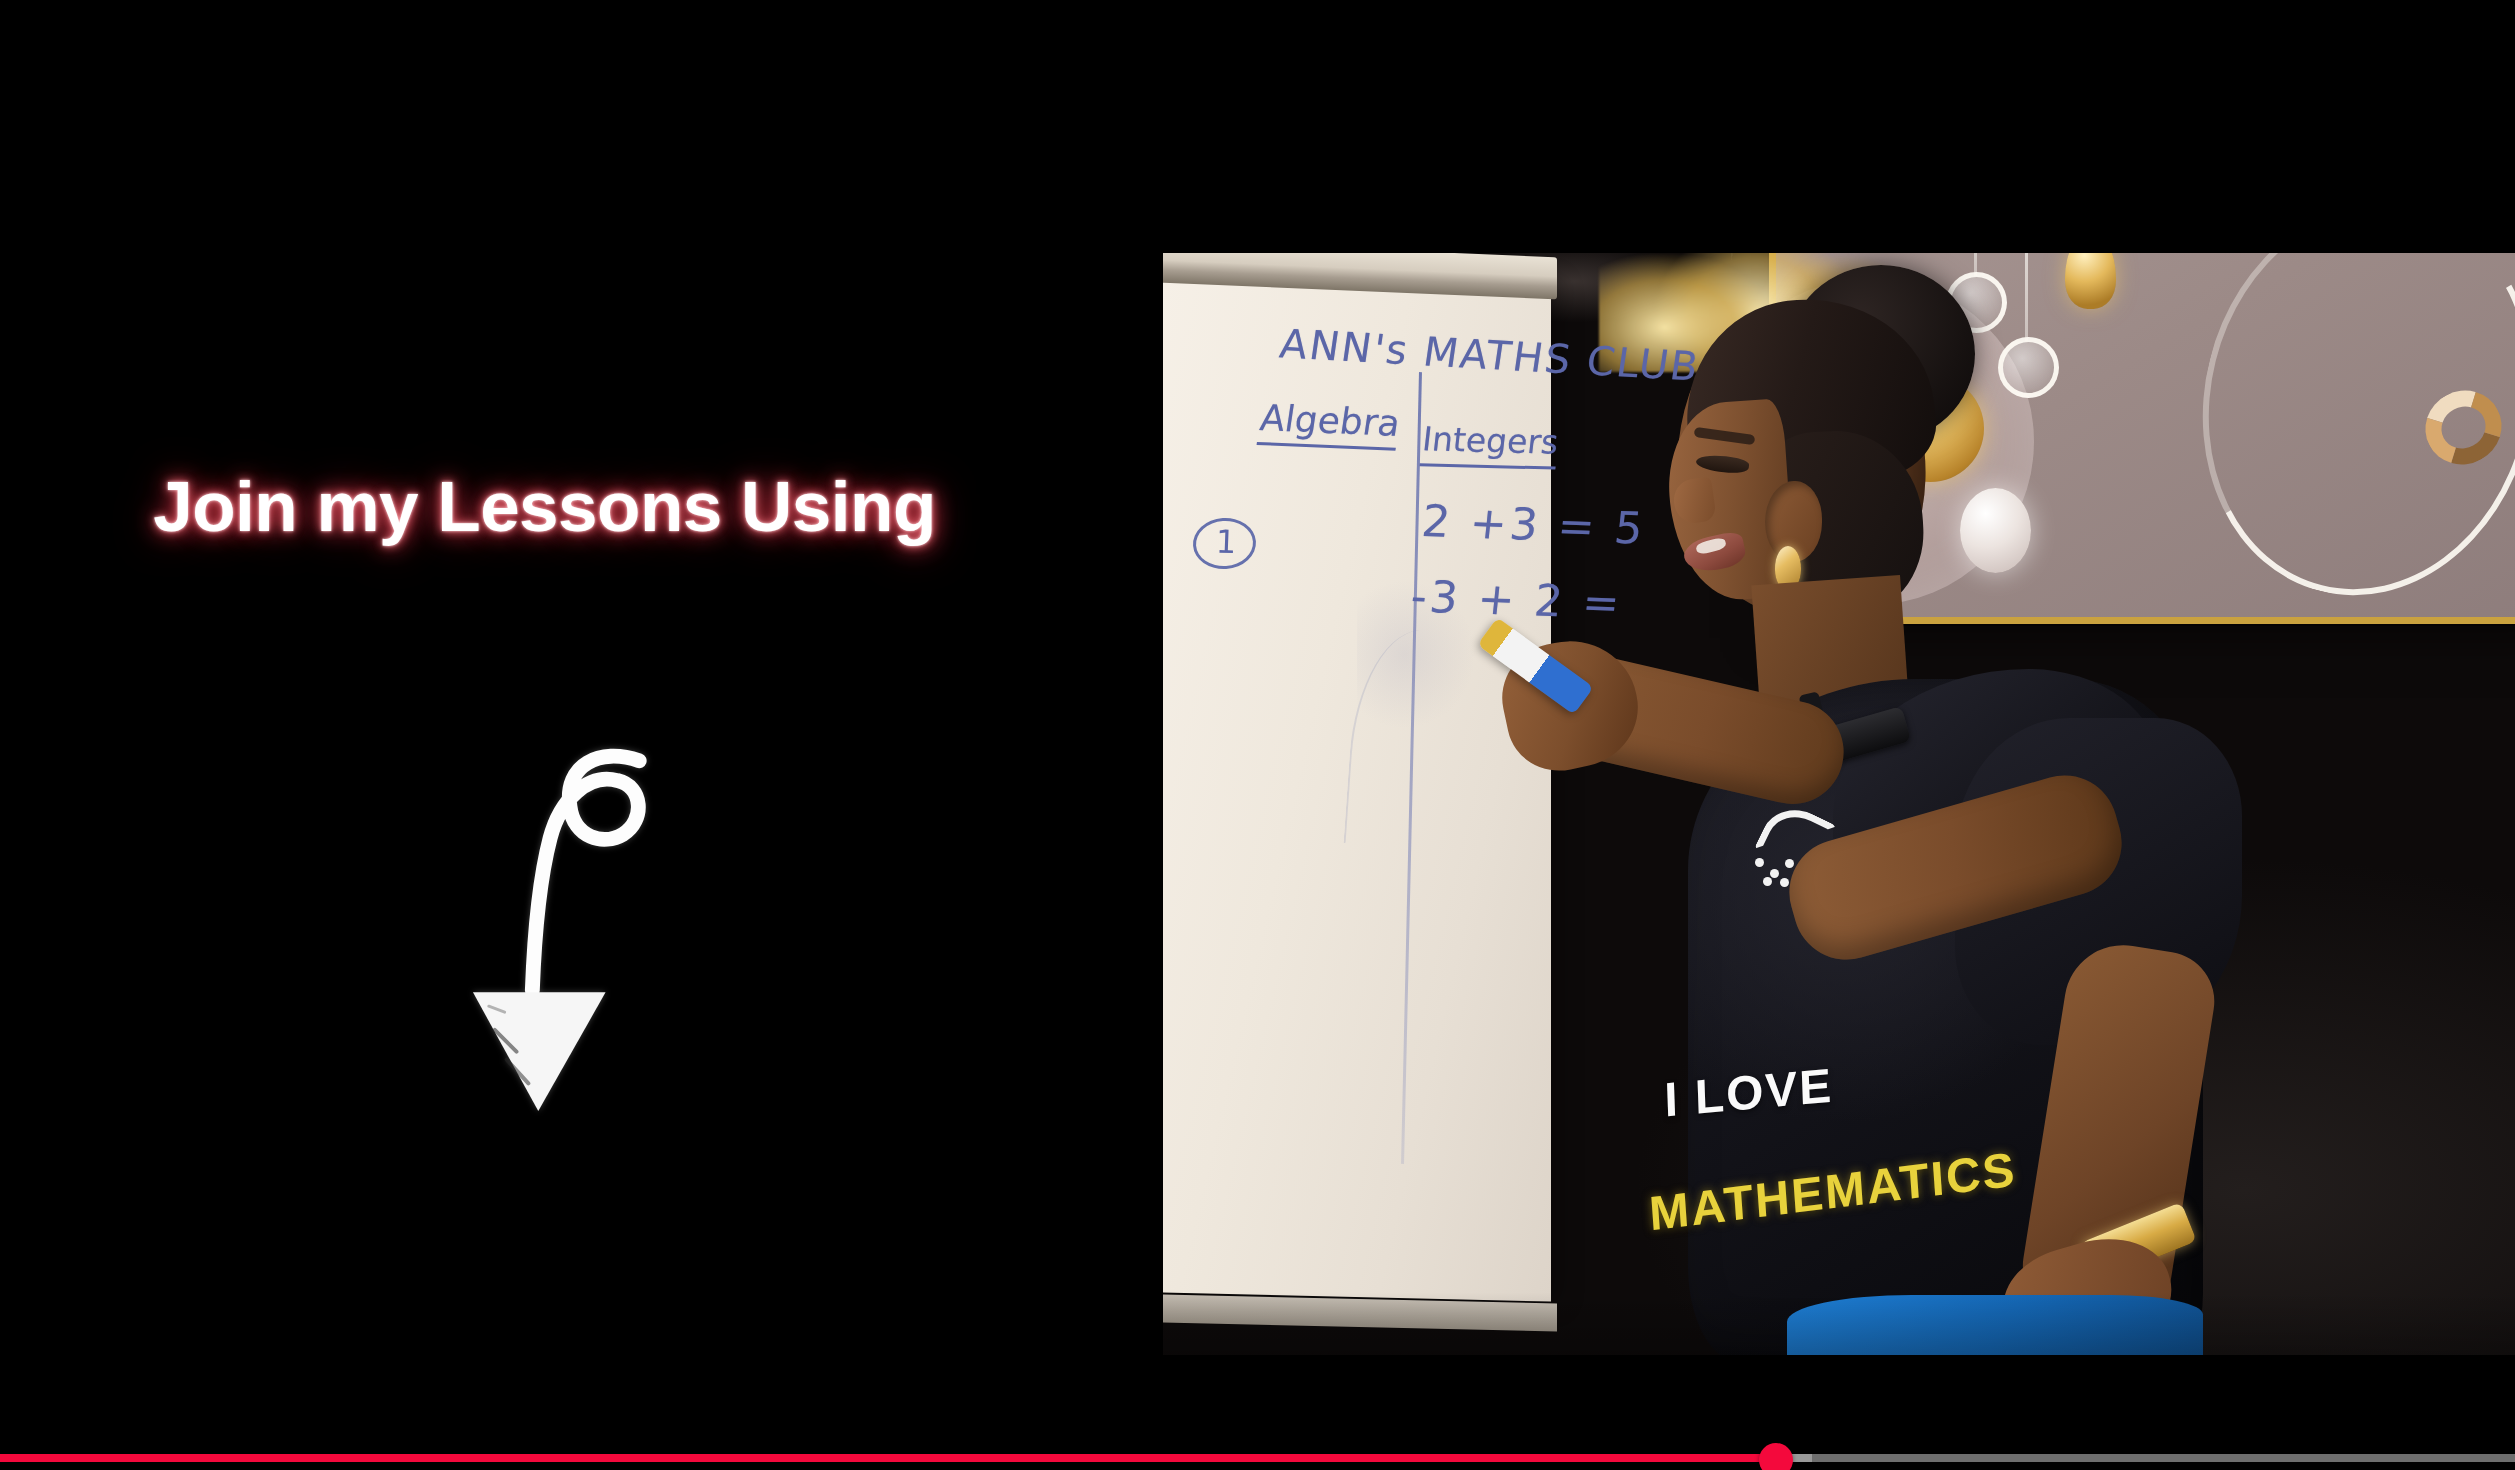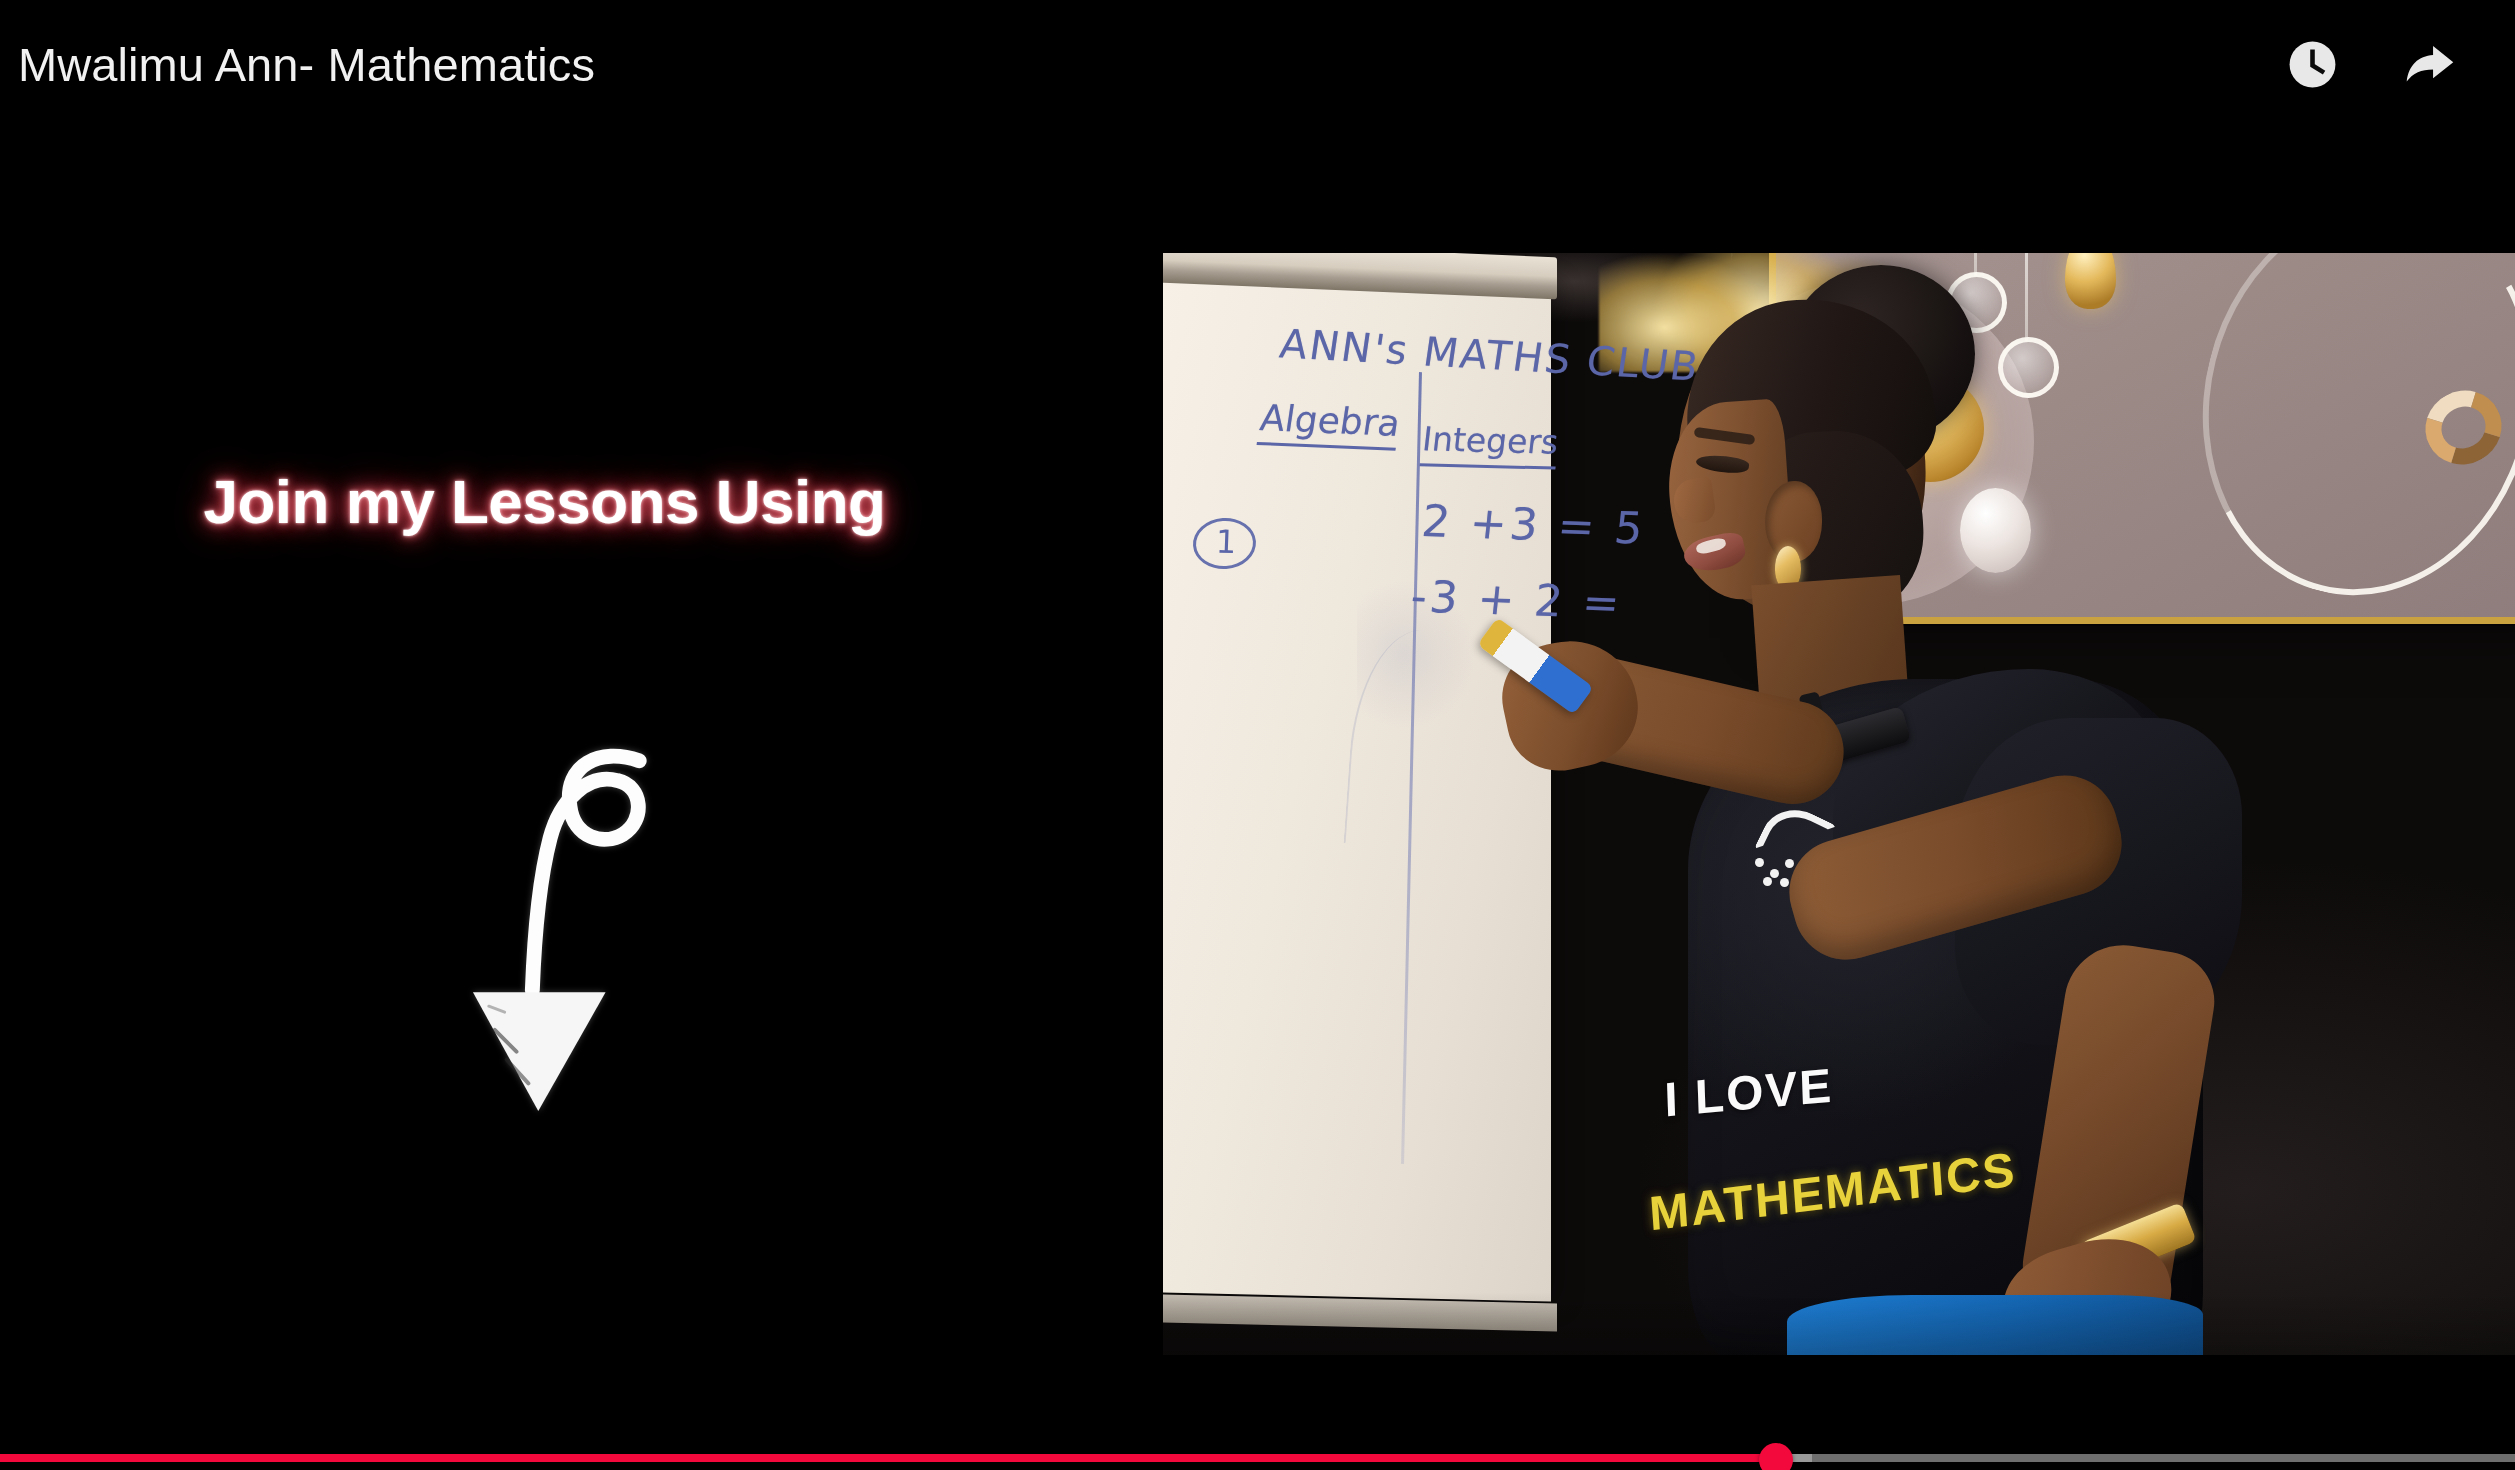--- a/index.html
+++ b/index.html
@@ -479,21 +479,21 @@
   
   #promo {
     position:absolute; left:0; top:0; width:1163px; height:1470px;
     z-index:12; pointer-events:none;
   }
   #promo-text {
     position:absolute; left:0; top:465px; width:1089px;
     text-align:center;
     font-family:"Liberation Sans", sans-serif;
     font-weight:700;
-    font-size:62px;
+    font-size:71px;
     line-height:1.18;
     color:#ffffff;
     letter-spacing:-0.5px;
     text-shadow:
        0 0 3px #ffd9dd,
        0 0 10px #f8737f,
        0 0 22px #e23a4c,
        0 0 40px rgba(200,30,50,.65);
   }
   #promo-text span { display:block; }
@@ -657,43 +657,20 @@
                  C84 142 80 196 78 250" fill="none" stroke="#fdfdfd" stroke-width="15" stroke-linecap="round" stroke-linejoin="round"></path>
         <path d="M18 252 L152 252 L84 372 Z" fill="#f6f6f6"></path>
         <path d="M40 290 L62 312" stroke="#2a2a2a" stroke-width="4" stroke-linecap="round" opacity=".55"></path>
         <path d="M52 320 L74 344" stroke="#2a2a2a" stroke-width="4" stroke-linecap="round" opacity=".5"></path>
         <path d="M34 266 L50 272" stroke="#3a3a3a" stroke-width="3" stroke-linecap="round" opacity=".35"></path>
       </svg>
     </div>
   </div>
 
   <div id="top-gradient"></div>
-  <div id="top-bar">
-    <div id="video-title">Mwalimu Ann- Mathematics</div>
-
-    <div id="top-actions">
-      <div class="top-icon-btn">
-        <span>
-          <svg width="55" height="55" viewBox="0 0 24 24">
-            <circle cx="12" cy="12" r="10" fill="#e8e8e8"></circle>
-            <path d="M12 6.5 L12 12.4 L16.2 15" stroke="#0b0b0b" stroke-width="2" fill="none" stroke-linecap="square"></path>
-          </svg>
-        </span>
-      </div>
-
-      <div class="top-icon-btn">
-        <span>
-          <svg width="57" height="57" viewBox="0 0 24 24">
-            <path d="M13.5 4.2 L22 11 L13.5 17.8 L13.5 14.1
-                     C8.6 14.1 5 15.6 2.4 19.2 C3.2 12.2 7.4 8.4 13.5 8.0 Z" fill="#e8e8e8"></path>
-          </svg>
-        </span>
-      </div>
-    </div>
-  </div>
 
   <div id="bottom-gradient"></div>
   <div id="progress-row">
     <div id="progress-track" style="background: rgb(110, 110, 110);">
       <div id="progress-buffer" style="width: 72%;"></div>
       <div id="progress-played" style="width: 70.6%; background: rgb(244, 9, 60);"></div>
     </div>
     <div id="progress-scrubber" style="left: 70.6%; background: rgb(244, 9, 60);"></div>
   </div>
 

